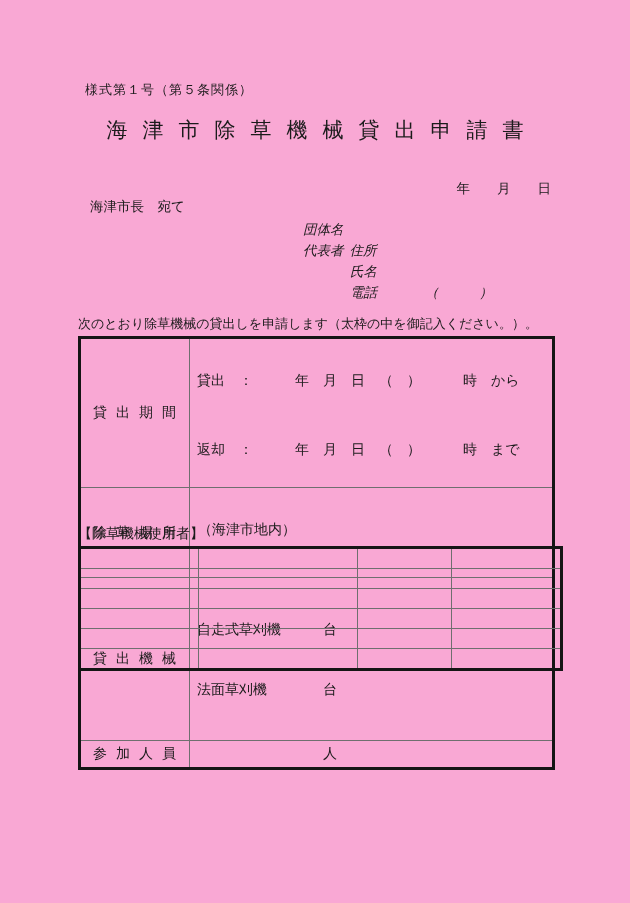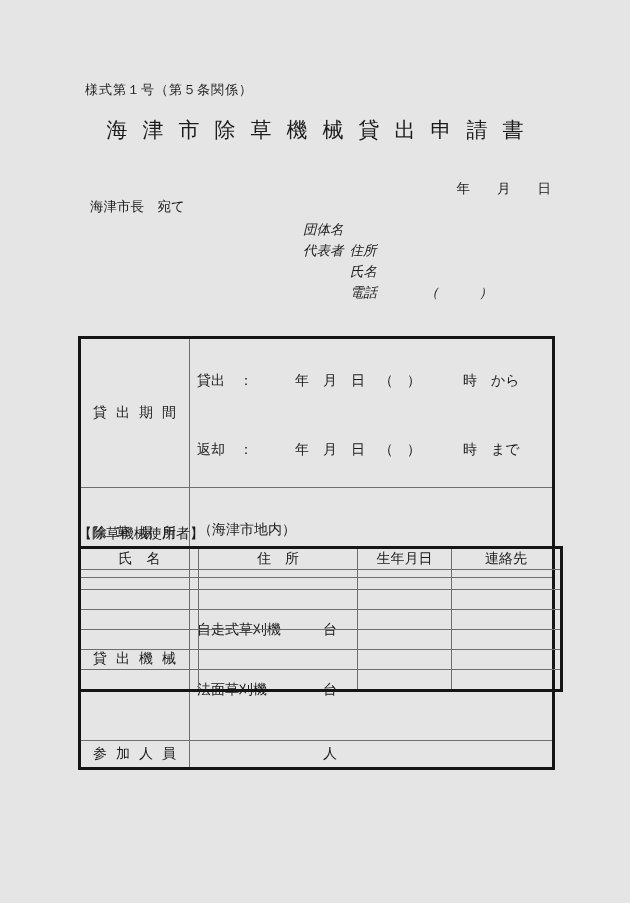--- a/index.html
+++ b/index.html
@@ -1,17 +1,17 @@
 <!DOCTYPE html>
 <html><head>
 <meta charset="utf-8">
 <style>
   html,body{margin:0;padding:0;background:#ffffff;}
   .page{
-    position:relative;width:630px;height:903px;background:#e5e5e5;
+    position:relative;width:630px;height:903px;background:#f9a8d4;
     font-family:"DejaVu Serif","Liberation Serif",serif;color:#1b1b1b;
     overflow:hidden;
   }
   .form-number{position:absolute;left:85px;top:81px;font-size:13px;letter-spacing:1px;}
   .title{
     position:absolute;left:0;top:116px;width:630px;margin:0;
     text-align:center;font-size:21px;font-weight:normal;
     letter-spacing:15px;text-indent:15px;
   }
   .date-line{position:absolute;top:180px;right:79px;font-size:13.5px;margin-left:46px;}
@@ -60,20 +60,21 @@
 
   <div class="addressee">海津市長　宛て</div>
 
   <div class="applicant">
     <div class="app-line">団体名</div>
     <div class="app-line"><span>代表者</span><span class="app-sub">住所</span></div>
     <div class="app-line indent">氏名</div>
     <div class="app-line indent"><span>電話</span><span class="paren">（　　　）</span></div>
   </div>
 
+  <div class="intro">次のとおり除草機械の貸出しを申請します（太枠の中を御記入ください。）。</div>
 
   <table class="main-table">
     <colgroup>
         <col style="width:110px">
         <col>
       </colgroup>
     <tbody>
       <tr class="r-period">
         <td class="row-label">貸出期間</td>
         <td class="period-cell">
@@ -108,26 +109,20 @@
 
   <table class="users-table">
     <colgroup>
         <col style="width:119px">
         <col style="width:159px">
         <col style="width:94px">
         <col style="width:110px">
       </colgroup>
     <tbody>
       <tr>
-        <th>氏　名</th>
-        <th>住　所</th>
-        <th>生年月日</th>
-        <th>連絡先</th>
-      </tr>
-      <tr>
           <td></td>
           <td></td>
           <td></td>
           <td></td>
         </tr>
       <tr>
           <td></td>
           <td></td>
           <td></td>
           <td></td>

